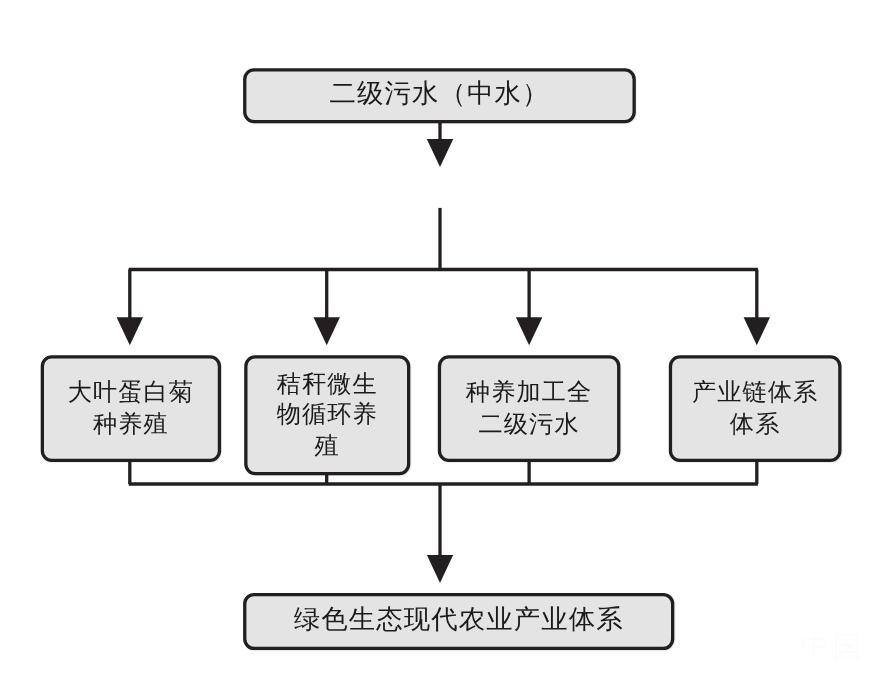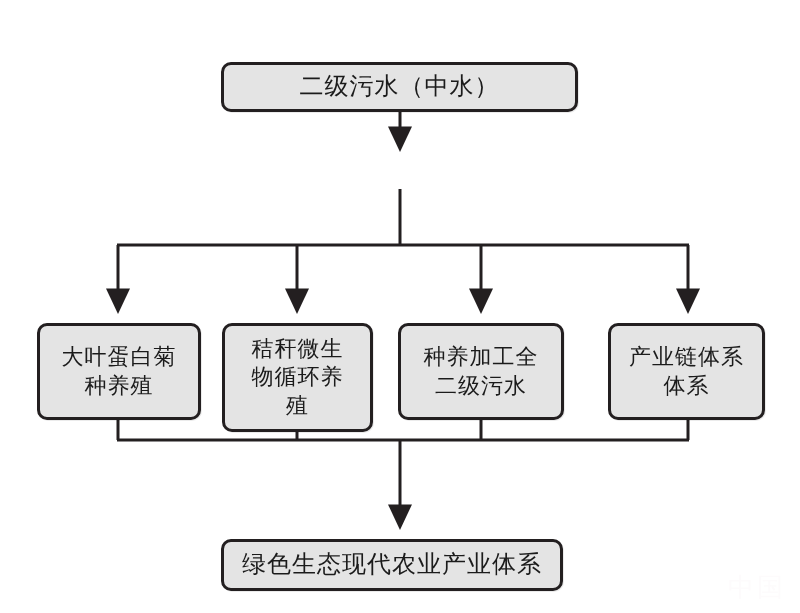--- a/index.html
+++ b/index.html
@@ -69,21 +69,21 @@
   }
   #node-branch-2 {
     left: 398px;  top: 300px; width: 166px; height: 97px;
     font-size: 22px;
   }
   #node-branch-3 {
     left: 608px;  top: 300px; width: 157px; height: 97px;
     font-size: 22px;
   }
   #node-outcome {
-    left: 221px;  top: 516px; width: 342px; height: 52px;
+    left: 221px;  top: 516px; width: 392px; height: 52px;
     font-size: 24px;
   }
   #watermark {
     position: absolute;
     right: 14px;
     bottom: 8px;
     font-size: 26px;
     color: #fdfbfc;
     font-family: "Liberation Sans", sans-serif;
     letter-spacing: 3px;

